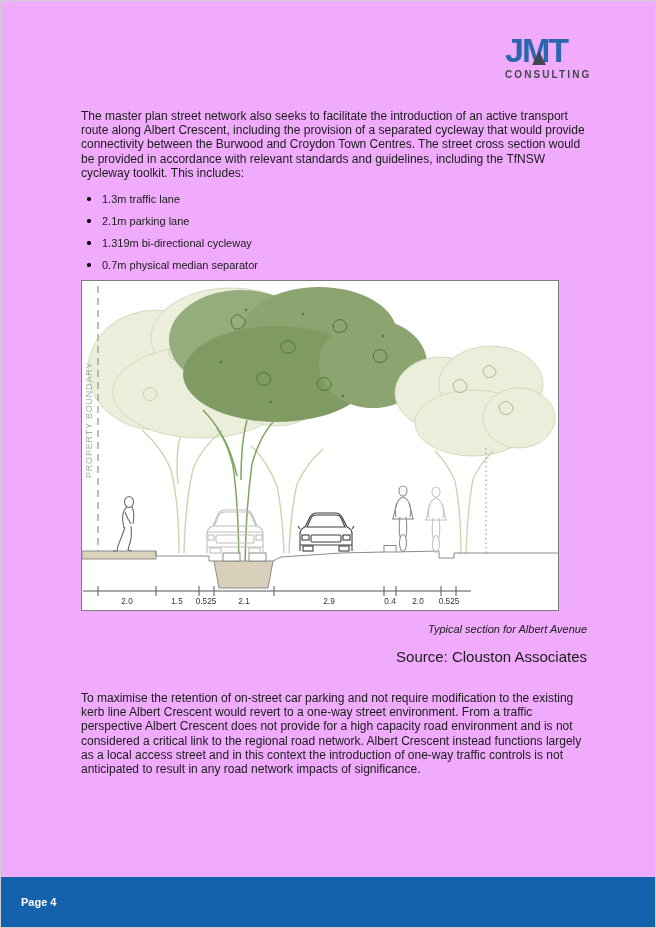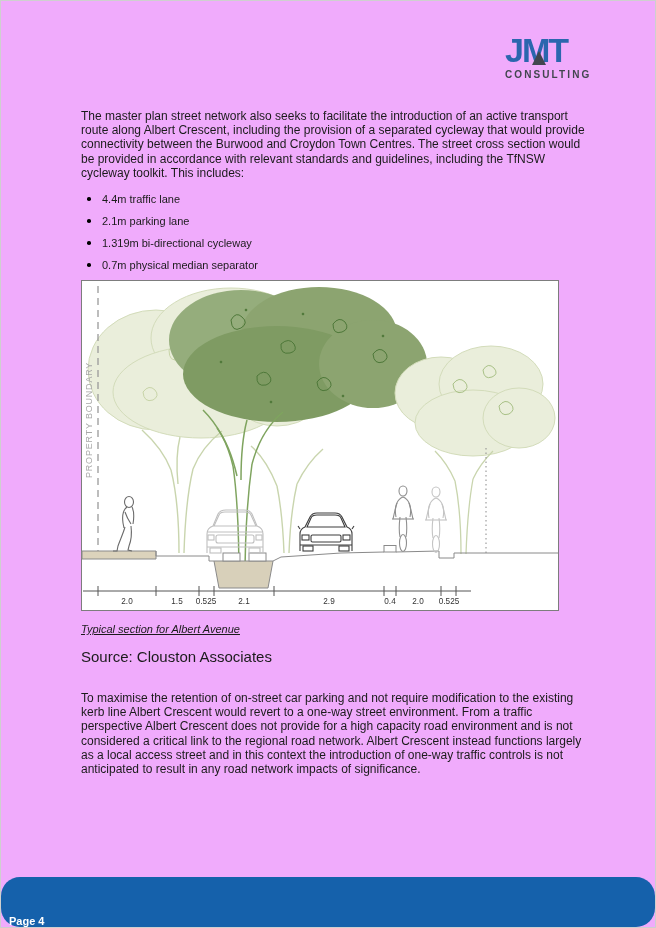--- a/index.html
+++ b/index.html
@@ -21,27 +21,27 @@
   .logo-tri{position:absolute;left:27px;bottom:1px;width:0;height:0;
     border-left:7px solid transparent;border-right:7px solid transparent;
     border-bottom:14px solid var(--logo-dark);}
   .logo-sub{font-size:10px;font-weight:bold;letter-spacing:2.1px;color:var(--logo-dark);margin-top:3px;}
   
   .content{position:absolute;top:108px;left:80px;width:506px;}
   .para{font-size:12px;line-height:14.2px;color:var(--text);}
   .bullets{list-style:none;margin:12px 0 8px 0;}
   .bullets li{position:relative;font-size:11px;line-height:14px;padding-left:21px;margin-bottom:8px;}
   .bullets .dot{position:absolute;left:6px;top:5px;width:3.5px;height:3.5px;border-radius:50%;background:#000;}
-  figure{margin:6px 0 0 0;}
-  figcaption{font-size:11px;font-style:italic;margin-top:12px;text-decoration:underline;}
+  figure{margin:6px 0 0 0;text-align:right;}
+  figcaption{font-size:11px;font-style:italic;margin-top:12px;}
   .figure-source{font-size:15px;margin-top:13px;}
   .closing{margin-top:26px;}
   
   .footer{position:absolute;left:0;bottom:0;width:100%;height:50px;background:var(--footer-blue);
-    display:flex;align-items:flex-end;padding-left:8px;border-radius:19px;}
+    display:flex;align-items:center;padding-left:20px;}
   .footer span{color:#fff;font-size:11px;font-weight:bold;}
   svg{display:block;}
   svg text{font-family:"Liberation Sans",sans-serif;}
 </style>
 </head>
 <body>
 
 <div class="page">
 
   <div class="logo">
@@ -50,21 +50,21 @@
       <span class="logo-tri"></span>
     </div>
     <div class="logo-sub">CONSULTING</div>
   </div>
 
   <div class="content">
 
     <p class="para">The master plan street network also seeks to facilitate the introduction of an active transport route along Albert Crescent, including the provision of a separated cycleway that would provide connectivity between the Burwood and Croydon Town Centres. The street cross section would be provided in accordance with relevant standards and guidelines, including the TfNSW cycleway toolkit. This includes:</p>
 
     <ul class="bullets">
-      <li><span class="dot"></span><span>4.4m traffic lane</span></li>
+      <li><span class="dot"></span><span>1.3m traffic lane</span></li>
       <li><span class="dot"></span><span>2.1m parking lane</span></li>
       <li><span class="dot"></span><span>1.319m bi-directional cycleway</span></li>
       <li><span class="dot"></span><span>0.7m physical median separator</span></li>
     </ul>
 
     <figure>
       <svg viewBox="0 0 478 331" width="478" height="331" xmlns="http://www.w3.org/2000/svg">
 
         <rect x="0.5" y="0.5" width="477" height="330" fill="#ffffff" stroke="#7d7d7d" stroke-width="1"></rect>
 

